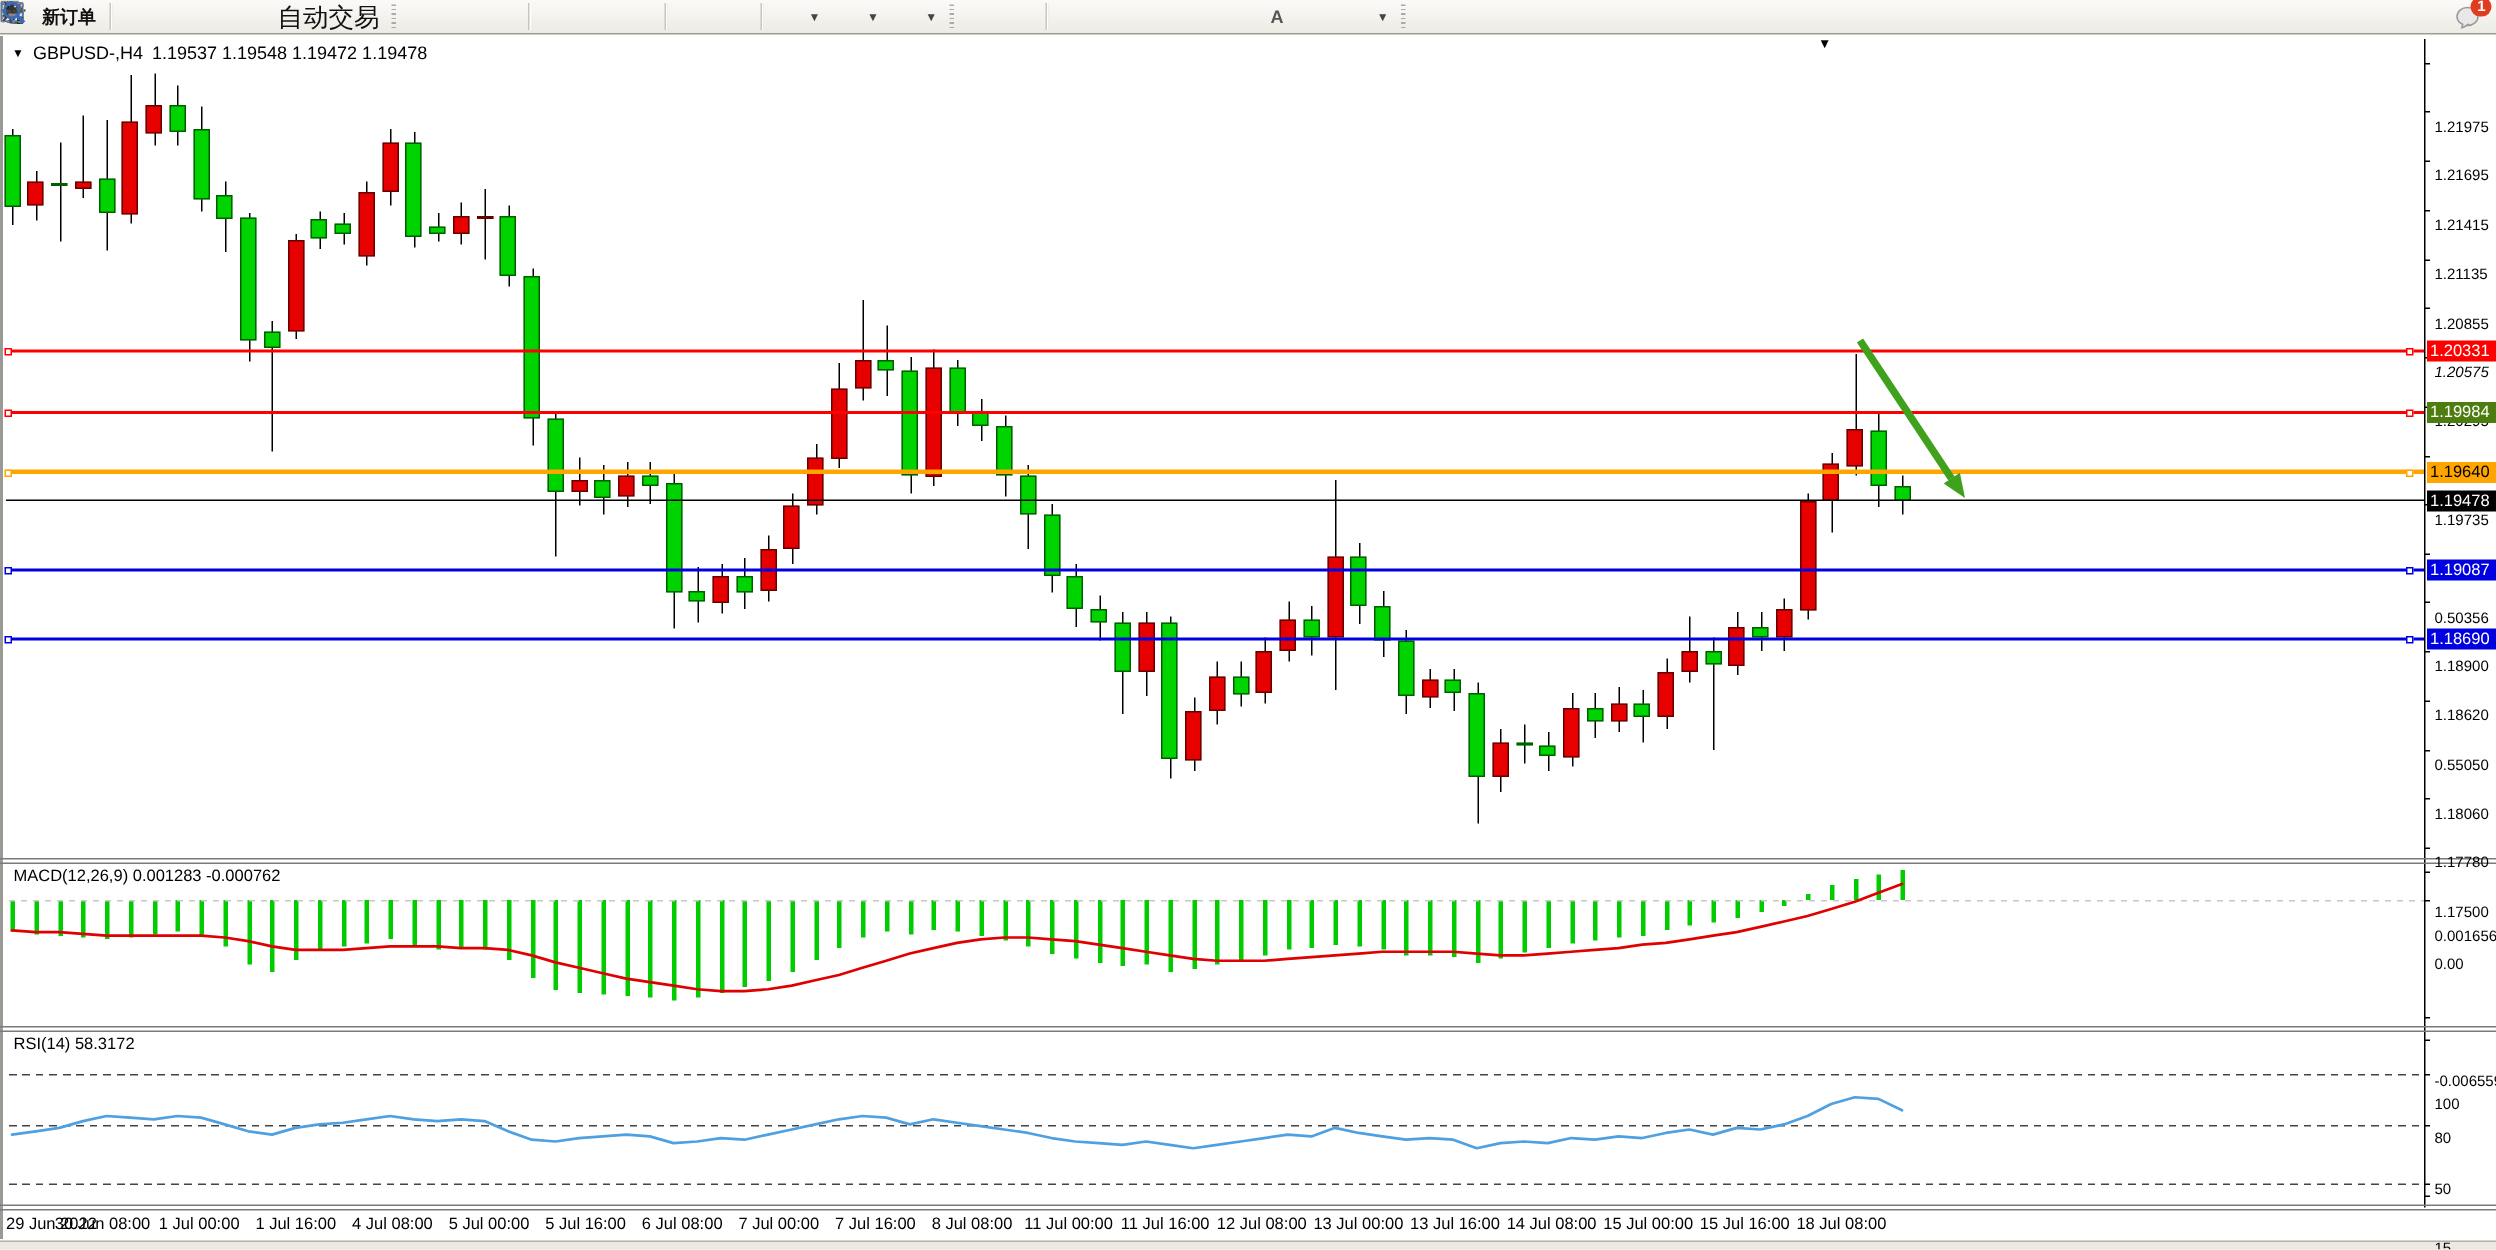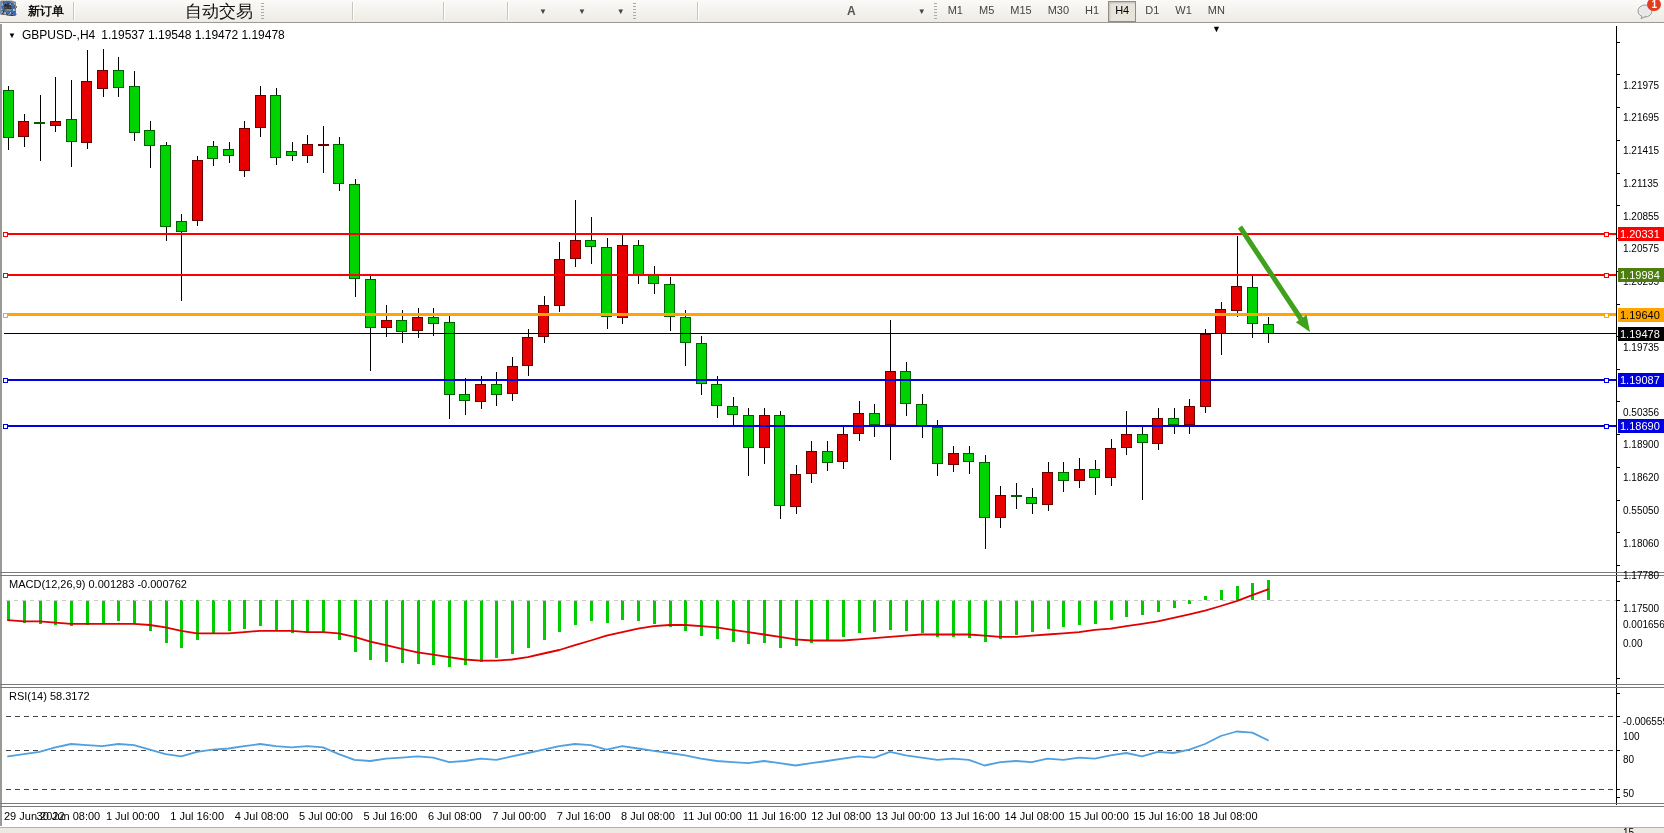--- a/index.html
+++ b/index.html
@@ -259,31 +259,20 @@
     <div class="tbtn">
       <span class="tficon">
         <svg width="16" height="16">
             <polygon points="8,2 11,7 5,7" fill="#333"></polygon>
             <polygon points="8,14 11,9 5,9" fill="#888"></polygon>
           </svg>
       </span>
       <span class="dd">▼</span>
     </div>
     <span class="grip"></span>
-    <div id="tf-group" style="display:inline-flex;gap:2px;">
-        <span class="tf">M1</span>
-        <span class="tf">M5</span>
-        <span class="tf">M15</span>
-        <span class="tf">M30</span>
-        <span class="tf">H1</span>
-        <span class="tf active">H4</span>
-        <span class="tf">D1</span>
-        <span class="tf">W1</span>
-        <span class="tf">MN</span>
-      </div>
     <div id="tb-right">
       <span class="tficon">
         <svg width="18" height="18">
             <circle cx="8" cy="7" r="5" fill="none" stroke="#3a6ab5" stroke-width="2"></circle>
             <line x1="11.5" y1="10.5" x2="16" y2="15" stroke="#3a6ab5" stroke-width="2.4"></line>
           </svg>
       </span>
       <span class="tficon" style="position:relative;">
         <svg width="18" height="16">
             <ellipse cx="8" cy="8" rx="7" ry="6" fill="#e8e8e8" stroke="#9a9a9a"></ellipse>
@@ -589,21 +578,21 @@
       <div class="axis-label" style="position: absolute; left: 1623px; top: 35.652px;">1.21975</div>
       <div class="axis-tick" style="position: absolute; left: 1616px; top: 74px; width: 4px; height: 1px;"></div>
       <div class="axis-label" style="position: absolute; left: 1623px; top: 68.412px;">1.21695</div>
       <div class="axis-tick" style="position: absolute; left: 1616px; top: 107px; width: 4px; height: 1px;"></div>
       <div class="axis-label" style="position: absolute; left: 1623px; top: 101.172px;">1.21415</div>
       <div class="axis-tick" style="position: absolute; left: 1616px; top: 140px; width: 4px; height: 1px;"></div>
       <div class="axis-label" style="position: absolute; left: 1623px; top: 133.932px;">1.21135</div>
       <div class="axis-tick" style="position: absolute; left: 1616px; top: 173px; width: 4px; height: 1px;"></div>
       <div class="axis-label" style="position: absolute; left: 1623px; top: 166.692px;">1.20855</div>
       <div class="axis-tick" style="position: absolute; left: 1616px; top: 205px; width: 4px; height: 1px;"></div>
-      <div class="axis-label" style="position: absolute; left: 1623px; top: 199.452px;">1.20575</div>
+      <div class="axis-label" style="position: absolute; left: 1623px; top: 199.452px; font-style: italic;">1.20575</div>
       <div class="axis-tick" style="position: absolute; left: 1616px; top: 238px; width: 4px; height: 1px;"></div>
       <div class="axis-label" style="position: absolute; left: 1623px; top: 232.212px;">1.20295</div>
       <div class="axis-tick" style="position: absolute; left: 1616px; top: 271px; width: 4px; height: 1px;"></div>
       <div class="axis-label" style="position: absolute; left: 1623px; top: 264.972px;">1.20015</div>
       <div class="axis-tick" style="position: absolute; left: 1616px; top: 304px; width: 4px; height: 1px;"></div>
       <div class="axis-label" style="position: absolute; left: 1623px; top: 297.732px;">1.19735</div>
       <div class="axis-tick" style="position: absolute; left: 1616px; top: 336px; width: 4px; height: 1px;"></div>
       <div class="axis-label" style="position: absolute; left: 1623px; top: 330.492px;">1.19455</div>
       <div class="axis-tick" style="position: absolute; left: 1616px; top: 369px; width: 4px; height: 1px;"></div>
       <div class="axis-label" style="position: absolute; left: 1623px; top: 363.252px;">0.50356</div>

